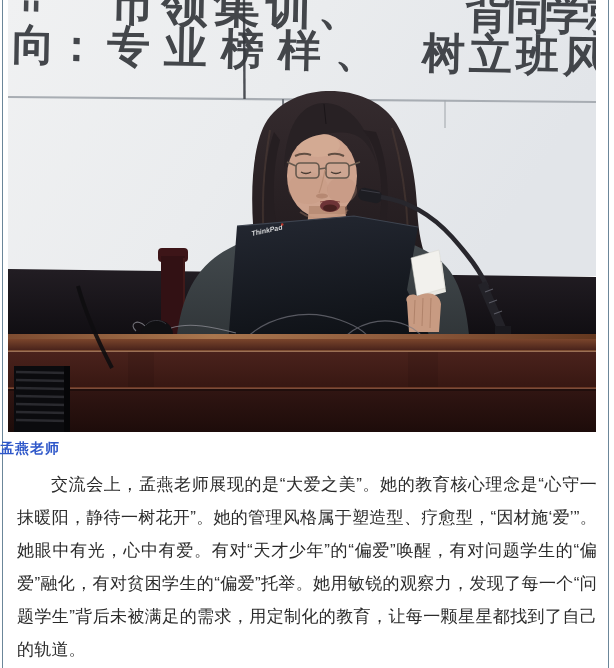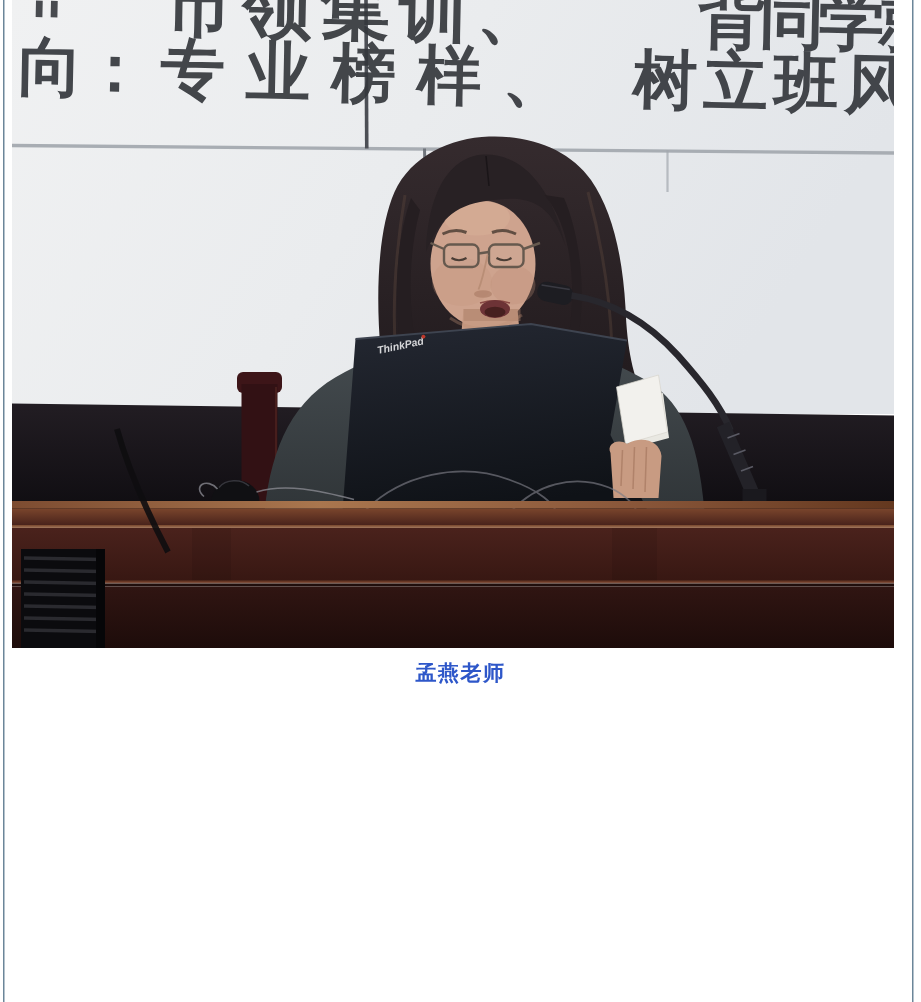--- a/index.html
+++ b/index.html
@@ -10,21 +10,21 @@
   .page{position:relative;width:614px;height:668px;background:#ffffff;}
   .edge{position:absolute;top:0;bottom:0;width:1.4px;background:#6b8699;}
   .edge.left{left:2px;}
   .edge.right{left:608px;}
   .photo-wrap{
     position:absolute;left:8px;top:0;width:588px;height:432px;overflow:hidden;
   }
   .photo-wrap svg{display:block;}
   .caption{
     position:absolute;left:0;top:439px;width:614px;
-    text-align:center;font-size:14px;font-weight:700;letter-spacing:1px;
+    text-align:left;font-size:14px;font-weight:700;letter-spacing:1px;
     color:#2e57c9;line-height:18px;
   }
   .para{
     position:absolute;left:17px;top:468px;width:580px;margin:0;
     font-size:17px;line-height:33px;color:#2b2b2b;
     text-align:justify;text-indent:2em;letter-spacing:0.2px;
   }
   .scr-txt{
     font-family:"Liberation Sans", sans-serif;
     font-weight:700;fill:#35383d;opacity:0.92;
@@ -195,13 +195,14 @@
         <path d="M70,286 C78,315 92,345 104,368" stroke="#0e0d10" stroke-width="4" fill="none" opacity="0.9"></path>
         <rect x="6" y="366" width="56" height="66" fill="#0b0b0e"></rect>
         <path d="M8,372 L60,373 M8,380 L60,381 M8,388 L60,389 M8,396 L60,397 M8,404 L60,405 M8,412 L60,413 M8,420 L60,421" stroke="#2a2a2f" stroke-width="2.5" fill="none"></path>
         <rect x="56" y="366" width="6" height="66" fill="#060608"></rect>
       </g>
     </svg>
   </figure>
 
   <div class="caption">孟燕老师</div>
 
+  <p class="para">交流会上，孟燕老师展现的是“大爱之美”。她的教育核心理念是“心守一抹暖阳，静待一树花开”。她的管理风格属于塑造型、疗愈型，“因材施‘爱’”。她眼中有光，心中有爱。有对“天才少年”的“偏爱”唤醒，有对问题学生的“偏爱”融化，有对贫困学生的“偏爱”托举。她用敏锐的观察力，发现了每一个“问题学生”背后未被满足的需求，用定制化的教育，让每一颗星星都找到了自己的轨道。</p>
 </div>
 
 </body></html>

